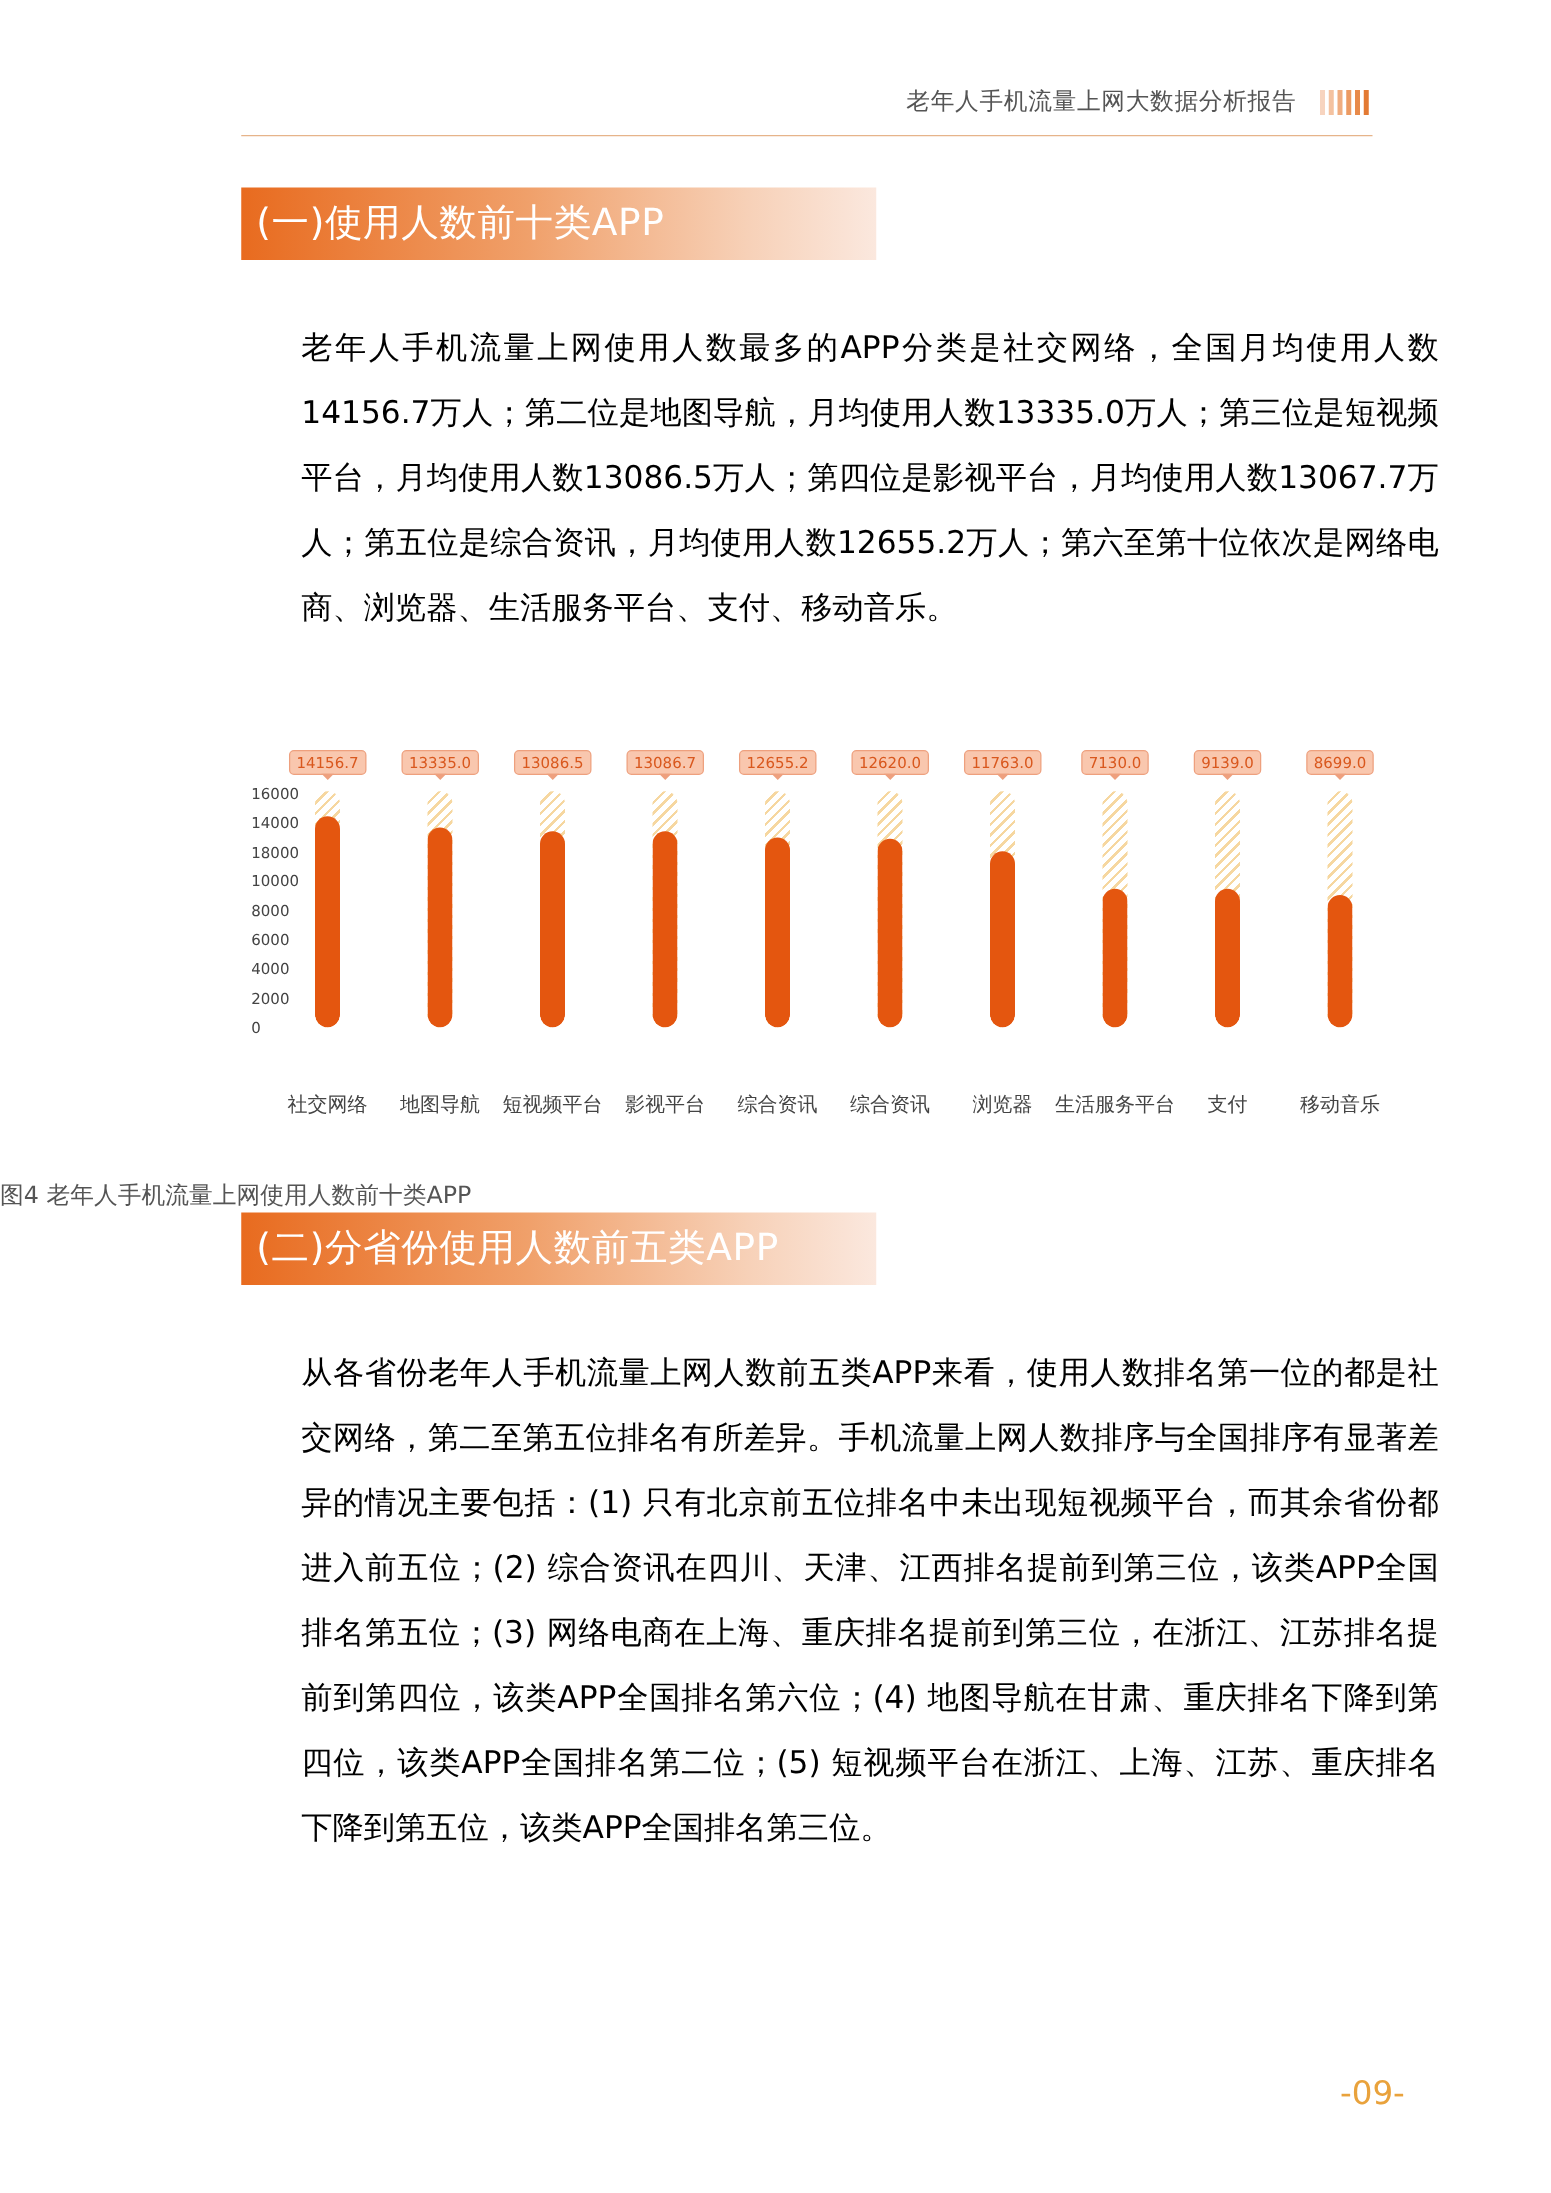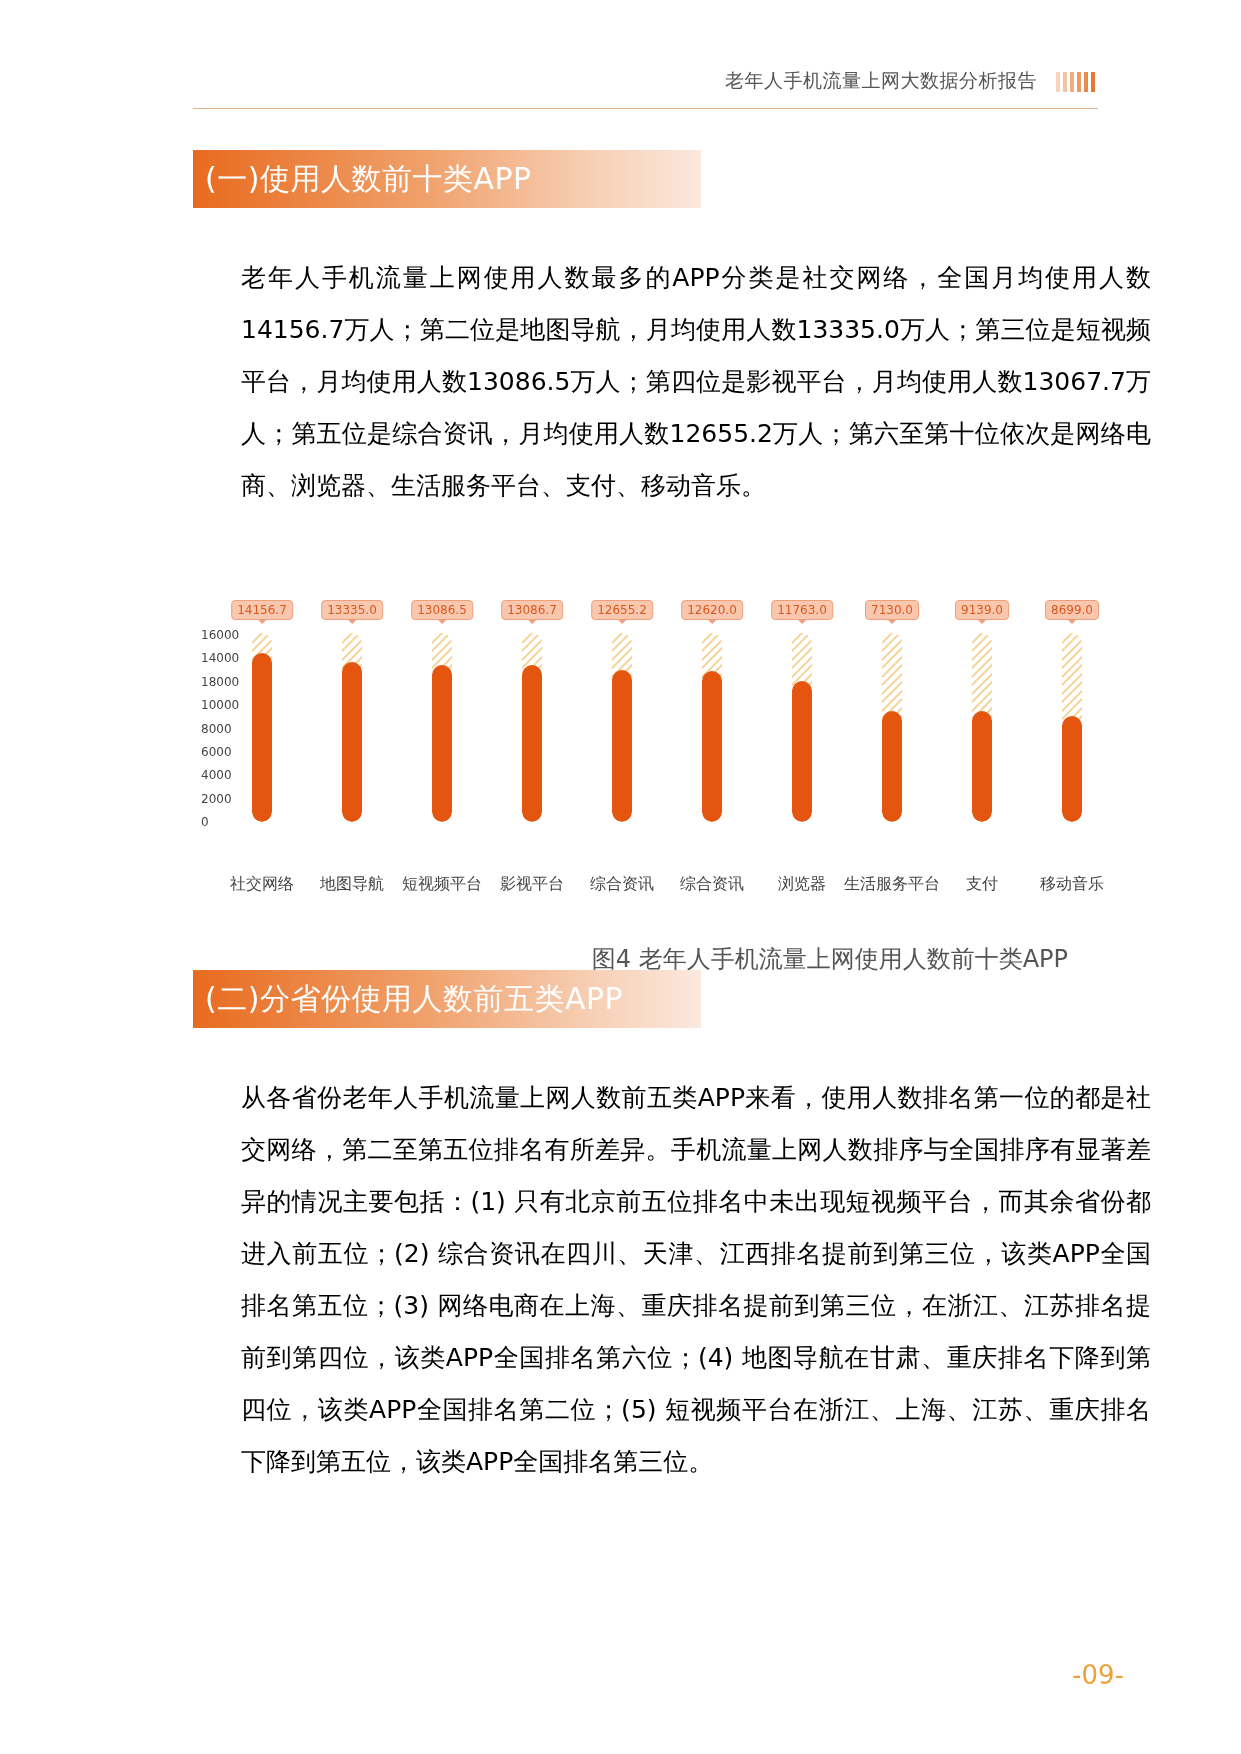--- a/index.html
+++ b/index.html
@@ -14,21 +14,21 @@
 
   .chart { position: absolute; left: 193px; top: 590px; width: 920px; height: 280px; }
   .y-tick { position: absolute; left: 8px; font-size: 12px; color: #444; transform: translateY(-50%); }
   .bar-col { position: absolute; top: 0; width: 90px; }
   .bubble { position: absolute; top: 10px; left: 50%; transform: translateX(-50%); background: #f9c7ae; border: 1px solid #eea07e; border-radius: 4px; color: #d9581e; font-size: 12px; padding: 2px 5px; white-space: nowrap; }
   .bubble::after { content: ""; position: absolute; left: 50%; bottom: -5px; transform: translateX(-50%); border-left: 5px solid transparent; border-right: 5px solid transparent; border-top: 5px solid #eea07e; }
   .track { position: absolute; left: 50%; transform: translateX(-50%); width: 20px; top: 43px; height: 189px; border-radius: 10px; background: repeating-linear-gradient(135deg, #f6d7a0 0 2px, #ffffff 2px 6px); overflow: hidden; }
   .fill { position: absolute; left: 0; bottom: 0; width: 20px; background: #e4560f; border-radius: 10px; }
   .x-label { position: absolute; top: 244px; left: 50%; transform: translateX(-50%); font-size: 16px; color: #444; white-space: nowrap; margin-top: 40px; }
 
-  .caption { position: absolute; left: 0; width: 1068px; text-align: right; top: 943px; font-size: 24px; color: #555; }
+  .caption { position: absolute; left: 0; width: 1068px; text-align: left; top: 943px; font-size: 19px; color: #555; }
   .page-num { position: absolute; left: 1072px; top: 1660px; font-size: 26px; color: #e9a23c; }
 </style>
 </head>
 <body>
 
 <div>
   <div class="header-title">老年人手机流量上网大数据分析报告</div>
   <div class="header-stripes" id="stripes">
       <span style="background: rgb(247, 212, 191);"></span>
       <span style="background: rgb(244, 194, 160);"></span>

